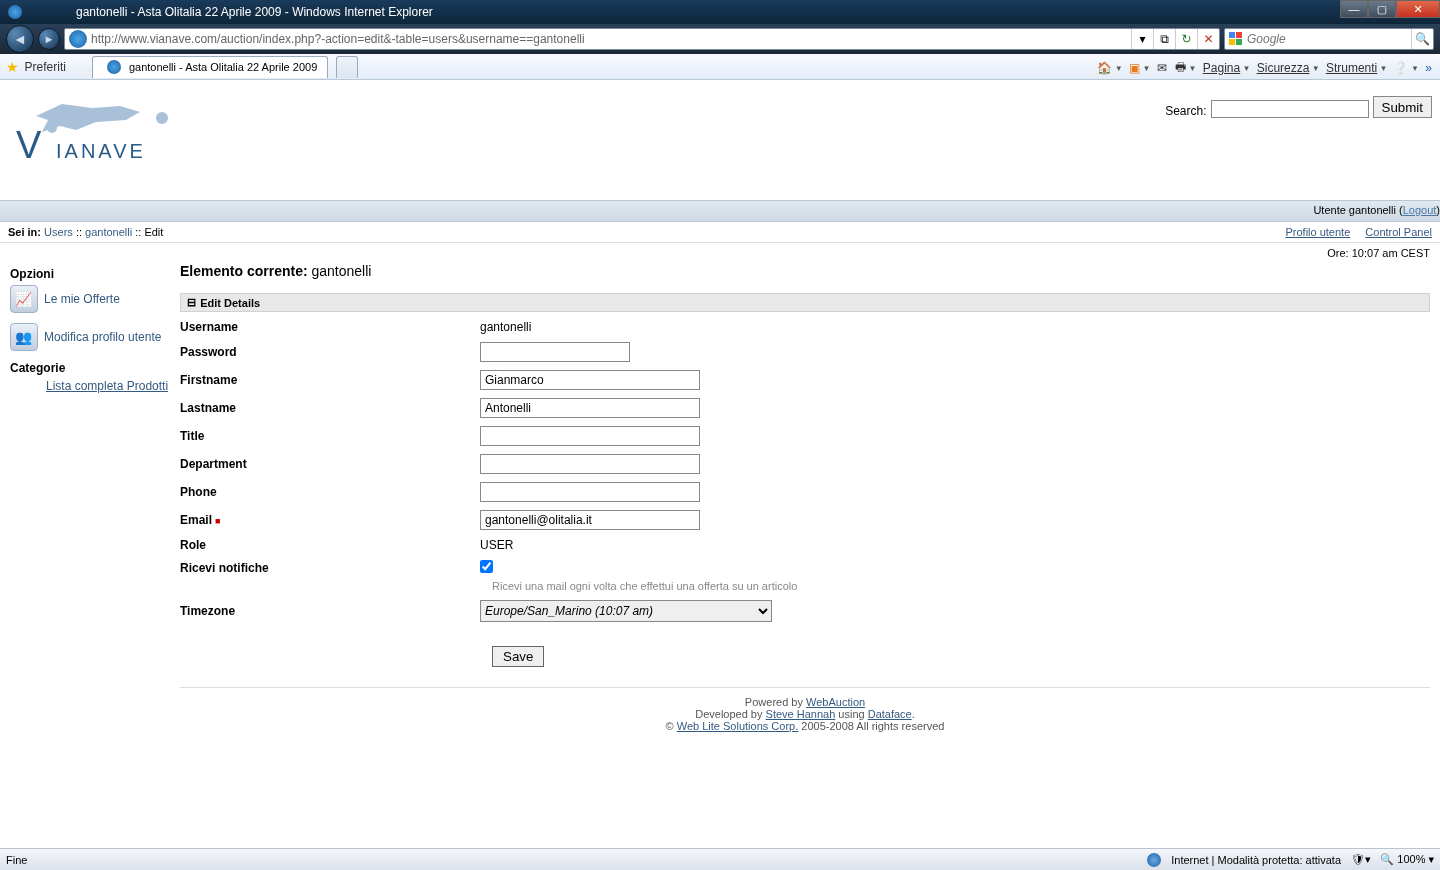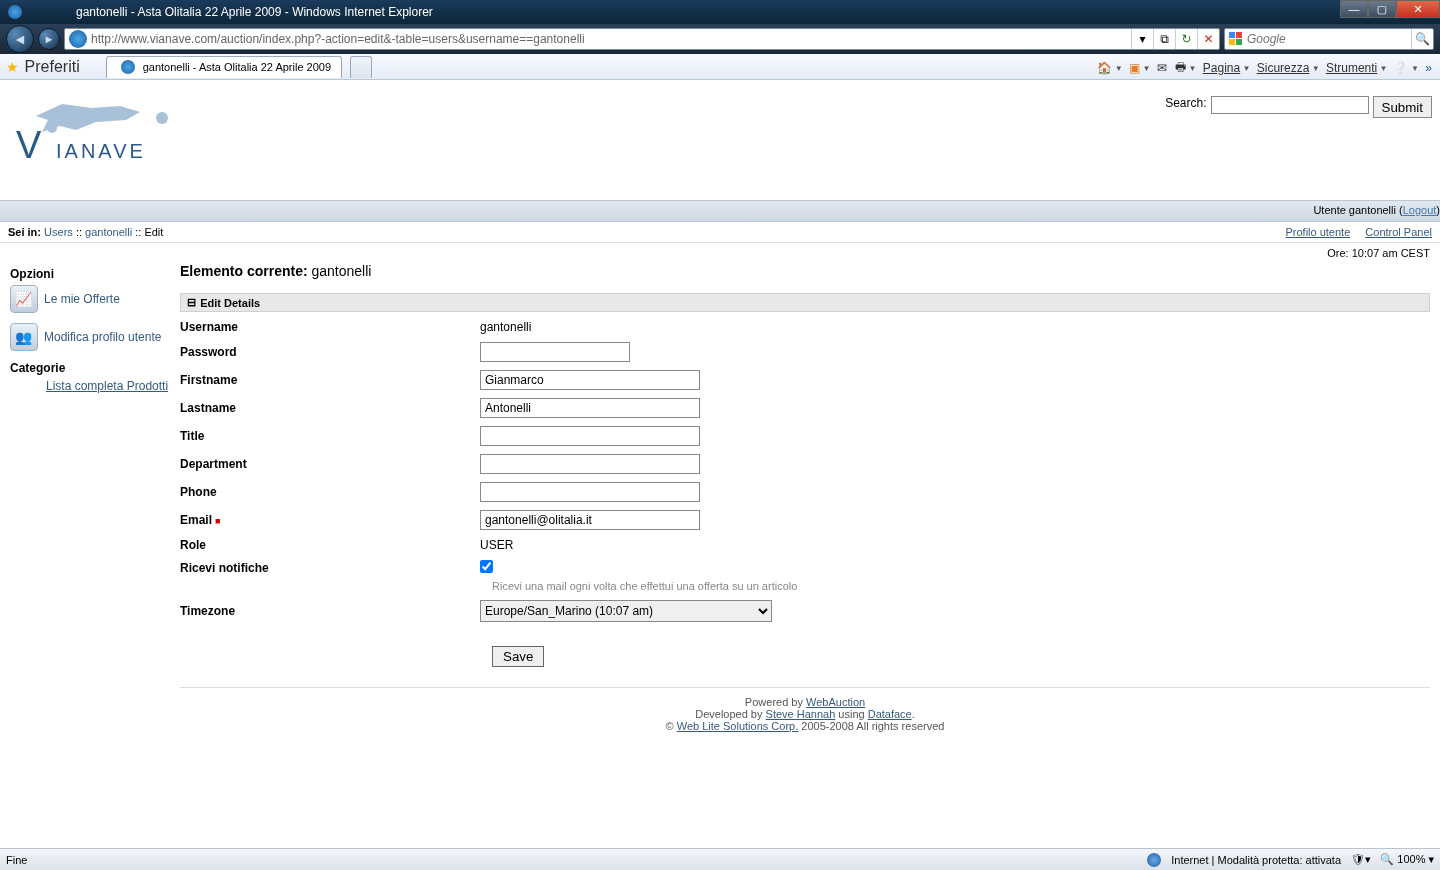--- a/index.html
+++ b/index.html
@@ -20,32 +20,32 @@
 .addr-wrap { flex: 1; display: flex; align-items: center; background: #fff; border: 1px solid #7a8a9a; height: 22px; border-radius: 2px; }
 .addr-ie { width: 18px; height: 18px; margin: 0 4px; background: radial-gradient(circle,#4aa6e8,#1e5fa0); border-radius:50%; }
 .addr-input { flex: 1; border: none; font-size: 12px; color: #666; outline: none; }
 .addr-btn { width: 22px; height: 20px; display:flex;align-items:center;justify-content:center; border-left:1px solid #ccc; cursor:pointer; }
 .search-wrap { width: 210px; display: flex; align-items: center; background: #fff; border: 1px solid #7a8a9a; height: 22px; border-radius: 2px; }
 .search-g { width:14px;height:14px;margin:0 4px;display:flex; }
 .search-input { flex:1; border:none; font-size:12px; font-style:italic; color:#a16207; outline:none; }
 
 .favbar { height: 26px; background: linear-gradient(#f8faff,#e4ecf6); border-bottom:1px solid #b8c8d8; display:flex;align-items:center; padding:0 6px; gap:6px; }
 .fav-star { color:#f5b800; font-size:14px; }
-.fav-link { color:#333; font-size:16px; cursor:pointer; }
+.fav-link { color:#333; font-size:12px; cursor:pointer; }
 .tab { height: 22px; background:#fff; border:1px solid #9aaabc; border-bottom:none; border-radius:3px 3px 0 0; padding:2px 10px; display:flex;align-items:center;gap:4px; font-size:11px; max-width:280px; cursor:pointer;}
 .tab-new { width:22px; background:linear-gradient(#f0f4fa,#dce4ee); margin-left:2px;}
 .cmdbar { position:absolute; right:8px; top:56px; height:24px; display:flex; align-items:center; gap:8px; font-size:12px; }
 .cmd-item { display:flex;align-items:center;gap:2px;cursor:pointer; color:#333;}
 .cmd-drop::after{content:"▾"; font-size:9px; margin-left:2px;color:#555;}
 
 
 .page { position:absolute; top:80px; left:0; right:0; bottom:22px; overflow:auto; background:#fff; }
 .header-zone { position:relative; height:120px; }
 .logo { position:absolute; left:12px; top:18px; }
-.search-form { position:absolute; right:8px; top:16px; display:flex;align-items:flex-start;gap:4px; font-size:12px;}
+.search-form { position:absolute; right:8px; top:16px; display:flex;align-items:flex-end;gap:4px; font-size:12px;}
 .search-form input[type=text]{ width:158px; height:18px; border:1px solid #888;}
 .search-form button{ height:22px; padding:0 8px; border:1px solid #888; background:#efefef; cursor:pointer;}
 
 .userbar { background: linear-gradient(#e0e8f0,#d0dae4); height:22px; border-top:1px solid #bac6d2;border-bottom:1px solid #bac6d2; text-align:right; padding:3px 0; font-size:11px;}
 .userbar a{color:#4a78a8;}
 .bc-row { display:flex; justify-content:space-between; padding:4px 8px; font-size:11px; border-bottom:1px solid #ddd;}
 .bc-row .bc b{color:#000;}
 .bc-row .bc a{color:#355a82;}
 .bc-row .right a{color:#355a82;margin-left:12px;}
 .time-row{ text-align:right; padding:4px 10px; font-size:11px;}
@@ -62,21 +62,21 @@
 .main{ flex:1;}
 .main h2{ font-size:14px; font-weight:bold; margin-bottom:14px;}
 .main h2 .thin{font-weight:normal;}
 .section-hdr{ background:#e8e8e8; border:1px solid #d0d0d0; padding:2px 6px; font-size:11px; font-weight:bold; display:flex; align-items:center; gap:4px;}
 .form-table{ margin-top:6px;}
 .form-row{ display:flex; align-items:center; margin:8px 0;}
 .form-row .lbl{ width:300px; font-weight:bold; font-size:12px;}
 .form-row .val input[type=text],.form-row .val input[type=password]{ border:1px solid #888; height:20px; padding:1px 4px; font-size:12px;}
 .form-row .val .w-sm{width:150px;}
 .form-row .val .w-md{width:220px;}
-.form-row .val select{ width:292px; height:22px; border:1px solid #888; font-size:12px;}
+.form-row .val select{ width:292px; height:22px; border:1px solid #888; font-size:12px;font-style:italic;}
 .form-row .val .static{font-size:12px;}
 .req{ color:#c00; font-size:9px; margin-left:3px;}
 .hint{ color:#888; font-size:11px; margin-left:312px; margin-top:-4px; margin-bottom:8px;}
 .save-row{ margin-left:312px; margin-top:24px;}
 .save-row button{ padding:2px 10px; border:1px solid #666; background:#efefef;cursor:pointer;}
 
 .footer{ text-align:center; font-size:11px; color:#555; border-top:1px solid #ddd; margin-top:20px; padding:8px 0;}
 .footer a{color:#355a82;}
 
 

